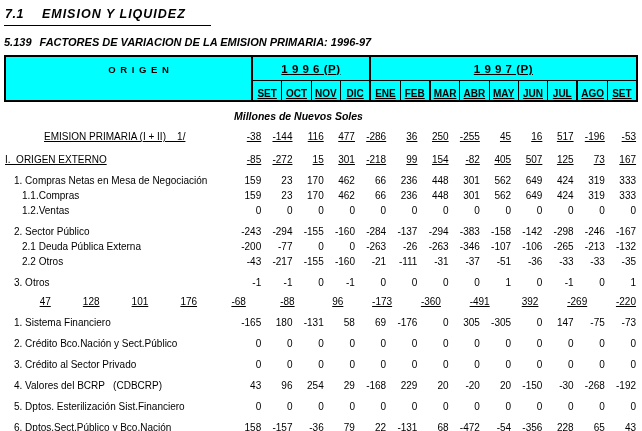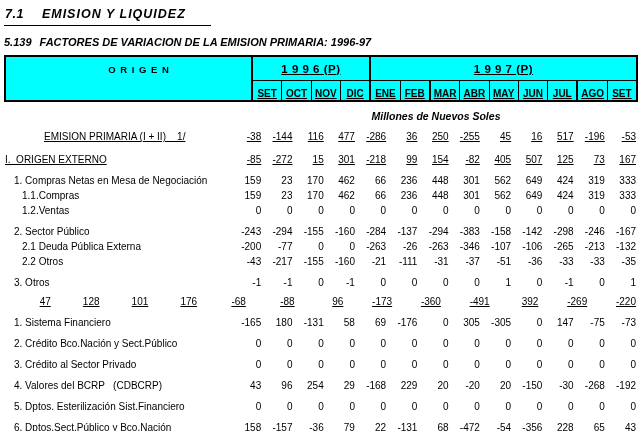--- a/index.html
+++ b/index.html
@@ -26,21 +26,21 @@
     font-weight:bold;font-size:11.5px;text-decoration:underline;box-sizing:border-box;letter-spacing:.5px;}
   .year-1996{width:30.769%;border-right:2px solid #000;}
   .year-1997{flex:1;}
   .months-row{display:flex;flex:1;}
   .month-cell{flex:1;display:flex;align-items:flex-end;justify-content:center;
     font-weight:bold;font-size:10px;text-decoration:underline;padding-bottom:1px;
     border-left:1px solid #000;box-sizing:border-box;min-width:0;}
   .month-cell.first{border-left:none;}
   .month-cell.thick{border-left-width:2.5px;}
   
-  .units{margin:8px 0 7px 0;padding-left:230px;text-align:center;
+  .units{margin:8px 0 7px 0;padding-left:230px;text-align:left;
     font:italic bold 10.5px "Liberation Sans",sans-serif;}
   
   .rows{width:100%;}
   .trow{display:flex;height:15px;line-height:15px;font-size:10px;}
   .row-label{width:228px;white-space:pre;overflow:hidden;box-sizing:border-box;}
   .row-values{flex:1;display:flex;min-width:0;}
   .vcell{flex:1;text-align:right;padding-right:2px;box-sizing:border-box;min-width:0;}
   .trow.total{margin-bottom:8px;}
   .trow.total .row-label{padding-left:40px;text-decoration:underline;}
   .trow.total .vcell{text-decoration:underline;}

